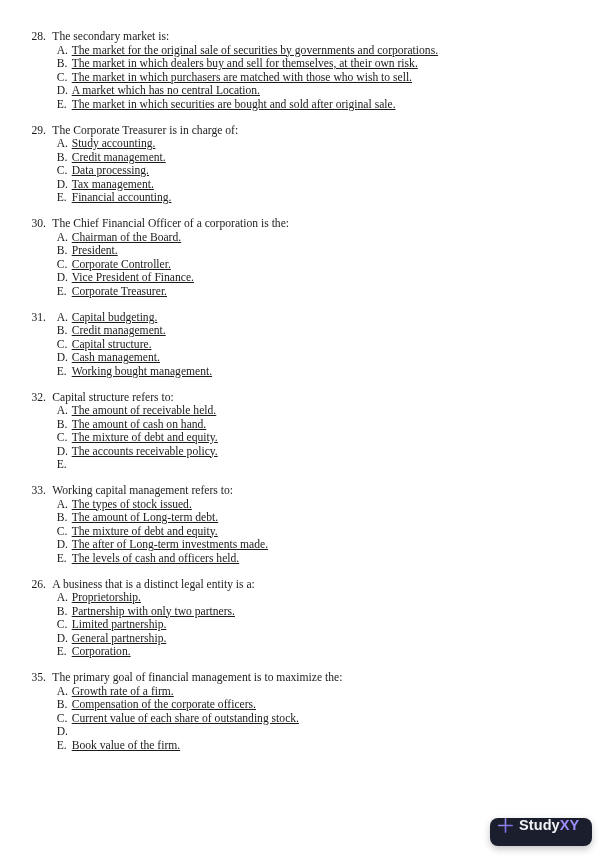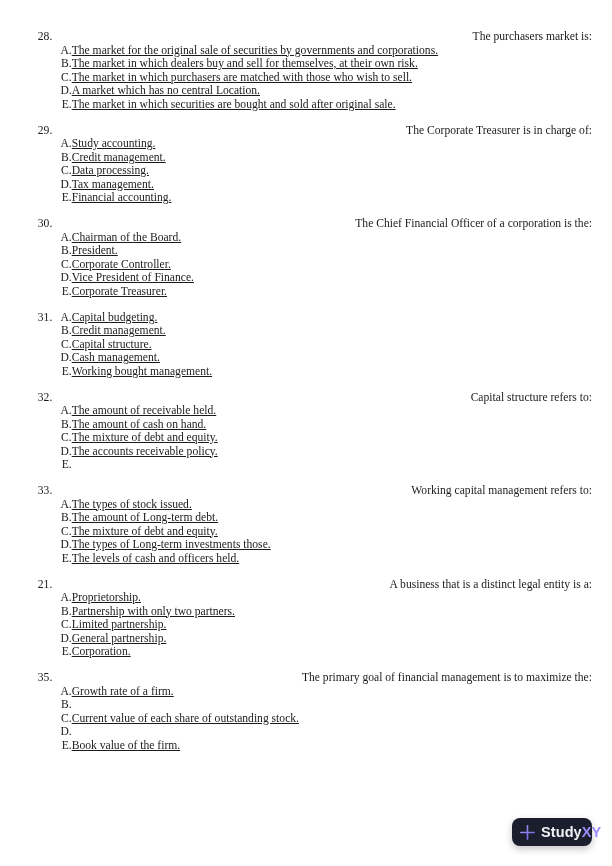--- a/index.html
+++ b/index.html
@@ -20,21 +20,20 @@
   }
   .questions {
     list-style: none;
     margin: 0;
     padding: 30px 20px 0 31.5px;
   }
   .question {
     display: flex;
     align-items: flex-start;
     margin: 0 0 12.5px 0;
-    text-align: right;
   }
   .q-num {
     flex: 0 0 20.8px;
     white-space: nowrap;
   }
   .q-body {
     flex: 1 1 auto;
     min-width: 0;
   }
   .q-text {
@@ -54,27 +53,26 @@
     white-space: nowrap;
   }
   .opt-text {
     white-space: nowrap;
     text-decoration: underline;
   }
   .logo {
     position: absolute;
     right: 20px;
     bottom: 20px;
-    width: 80px;
+    width: 102px;
     height: 28px;
     border-radius: 8px;
     background: var(--logo-bg, #1b1e2d);
     box-shadow: 0 3px 7px rgba(20, 22, 40, 0.25);
     display: flex;
-    align-items: center;
     padding: 0 0 0 8px;
     box-sizing: border-box;
     gap: 6px;
   }
   .plus-icon {
     display: block;
     flex: 0 0 auto;
   }
   .brand {
     font-family: "Liberation Sans", sans-serif;
@@ -91,21 +89,21 @@
 </style>
 </head>
 <body>
 
 <div class="sheet">
 
   <ol class="questions" id="questions">
     <li class="question">
       <span class="q-num">28.</span>
       <div class="q-body">
-        <div class="q-text">The purchasers market is:</div>
+        <div class="q-text">The secondary market is:</div>
         <ol class="opts">
     <li class="option">
       <span class="opt-label">A.</span>
       <span class="opt-text">The market for the original sale of securities by governments and corporations.</span>
     </li>
 
     <li class="option">
       <span class="opt-label">B.</span>
       <span class="opt-text">The market in which dealers buy and sell for themselves, at their own risk.</span>
     </li>
@@ -273,33 +271,33 @@
       <span class="opt-text">The amount of Long-term debt.</span>
     </li>
 
     <li class="option">
       <span class="opt-label">C.</span>
       <span class="opt-text">The mixture of debt and equity.</span>
     </li>
 
     <li class="option">
       <span class="opt-label">D.</span>
-      <span class="opt-text">The types of Long-term investments those.</span>
+      <span class="opt-text">The after of Long-term investments made.</span>
     </li>
 
     <li class="option">
       <span class="opt-label">E.</span>
       <span class="opt-text">The levels of cash and officers held.</span>
     </li>
   </ol>
       </div>
     </li>
 
     <li class="question">
-      <span class="q-num">21.</span>
+      <span class="q-num">26.</span>
       <div class="q-body">
         <div class="q-text">A business that is a distinct legal entity is a:</div>
         <ol class="opts">
     <li class="option">
       <span class="opt-label">A.</span>
       <span class="opt-text">Proprietorship.</span>
     </li>
 
     <li class="option">
       <span class="opt-label">B.</span>
@@ -329,20 +327,21 @@
       <div class="q-body">
         <div class="q-text">The primary goal of financial management is to maximize the:</div>
         <ol class="opts">
     <li class="option">
       <span class="opt-label">A.</span>
       <span class="opt-text">Growth rate of a firm.</span>
     </li>
 
     <li class="option">
       <span class="opt-label">B.</span>
+      <span class="opt-text">Compensation of the corporate officers.</span>
     </li>
 
     <li class="option">
       <span class="opt-label">C.</span>
       <span class="opt-text">Current value of each share of outstanding stock.</span>
     </li>
 
     <li class="option">
       <span class="opt-label">D.</span>
     </li>

